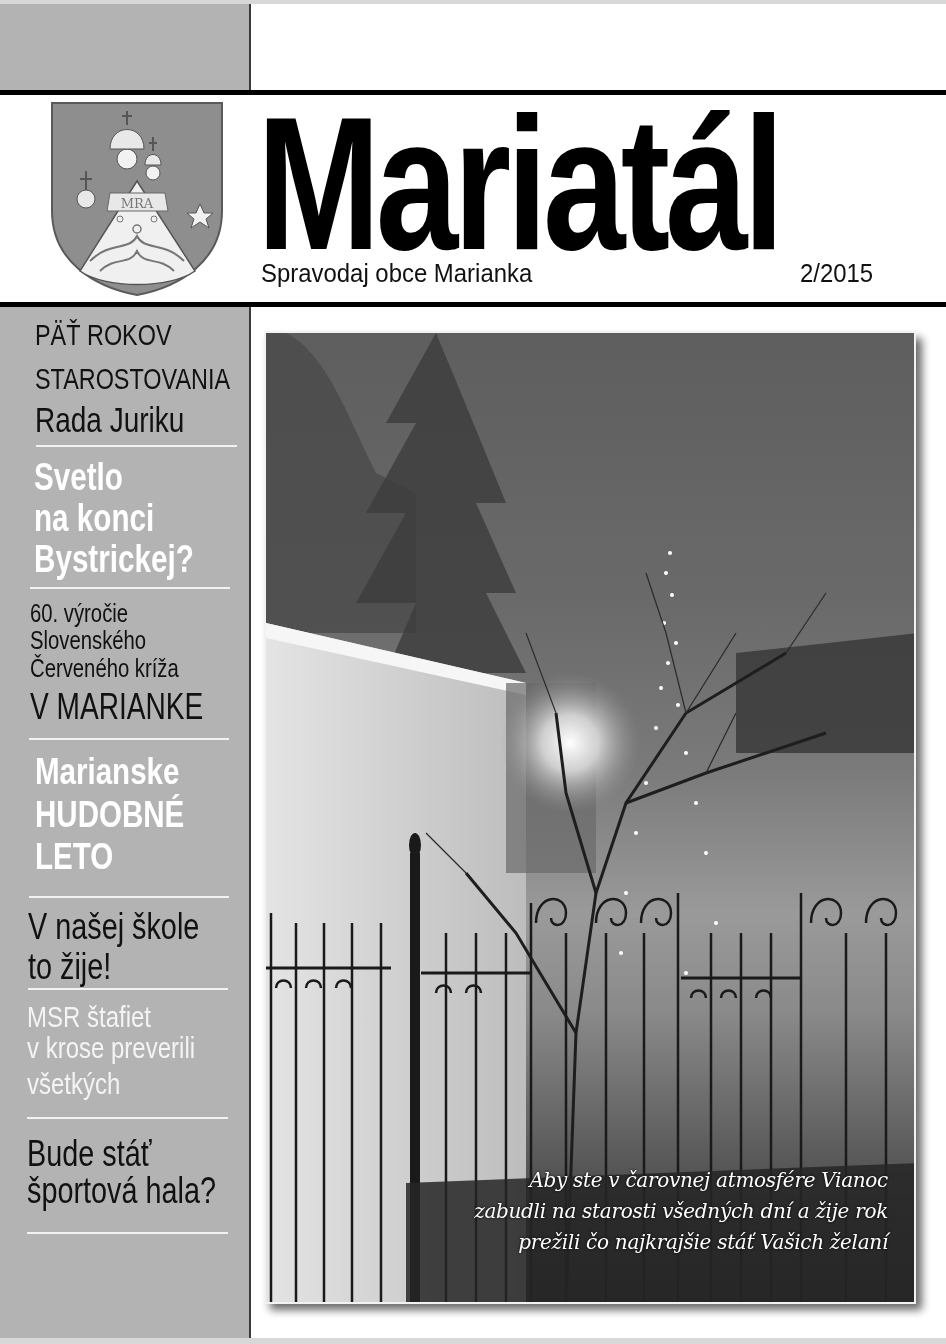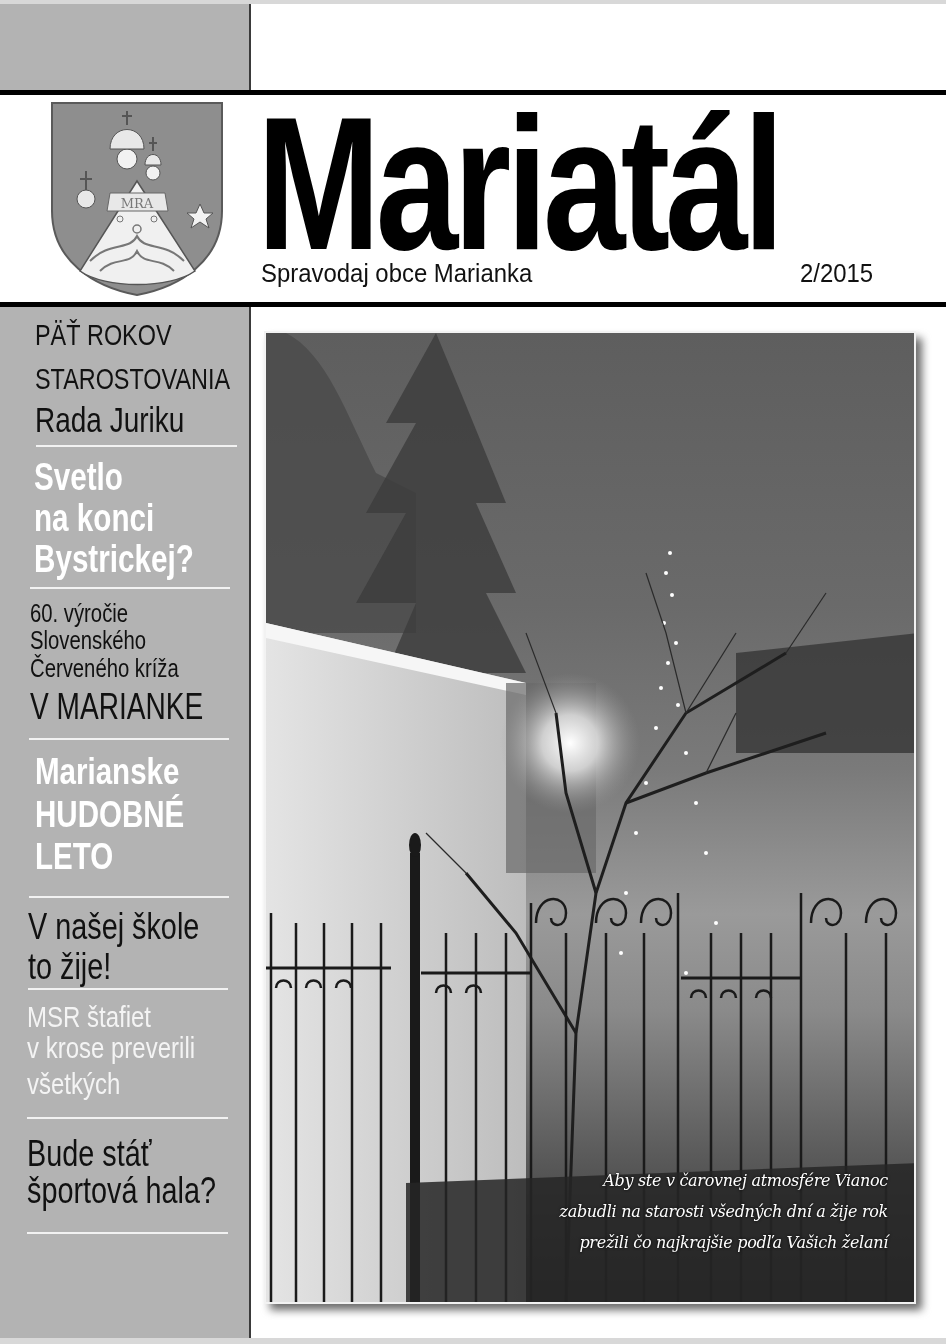--- a/index.html
+++ b/index.html
@@ -19,21 +19,21 @@
   .col-divider{position:absolute;left:249px;top:307px;width:2px;height:1031px;background:#3a3a3a;}
   .hl{position:absolute;white-space:nowrap;transform-origin:left top;}
   .sep{position:absolute;height:2px;background:#f2f2f2;}
   .dark{color:#111;}
   .white{color:#fff;}
   .light{color:#f4f4f4;}
   .b{font-weight:bold;}
   .photo-shadow{position:absolute;left:270px;top:338px;width:652px;height:972px;background:#6a6a6a;filter:blur(4px);}
   .photo{position:absolute;left:264px;top:331px;width:652px;height:973px;border:2px solid #f2f2f2;box-sizing:border-box;overflow:hidden;background:linear-gradient(180deg,#5e5e5e 0%,#6a6a6a 28%,#7a7a7a 45%,#9a9a9a 60%,#8a8a8a 70%,#5a5a5a 85%,#2e2e2e 100%);}
   .photo svg{position:absolute;left:0;top:0;}
-  .caption{position:absolute;right:26px;top:832px;text-align:right;color:#fff;font-family:"DejaVu Serif",serif;font-style:italic;font-size:16px;line-height:31px;letter-spacing:-0.3px;text-shadow:0 0 3px #000;}
+  .caption{position:absolute;right:26px;top:832px;text-align:right;color:#fff;font-family:"DejaVu Serif",serif;font-style:italic;font-size:20px;line-height:31px;letter-spacing:-0.3px;text-shadow:0 0 3px #000;}
 </style>
 </head>
 <body>
 
 <div class="page-top-border"></div>
 <div class="gray-col-top"></div>
 <div class="col-divider-top"></div>
 <div class="rule rule-top"></div>
 
 <svg class="crest" viewBox="0 0 174 196">
@@ -231,17 +231,17 @@
         <path d="M425 665 C425 655 440 655 440 665"></path>
       <path d="M455 665 C455 655 470 655 470 665"></path>
         <path d="M490 665 C490 655 505 655 505 665"></path>
     </g>
 
     <path d="M140 850 L652 830 L652 973 L140 973 Z" fill="#262626" opacity="0.85"></path>
   </svg>
   <div class="caption">
     <div>Aby ste v čarovnej atmosfére Vianoc</div>
     <div>zabudli na starosti všedných dní a žije rok</div>
-    <div>prežili čo najkrajšie podľa Vašich želaní</div>
+    <div>prežili čo najkrajšie stáť Vašich želaní</div>
   </div>
 </div>
 
 <div class="page-bottom-border"></div>
 
 </body></html>

